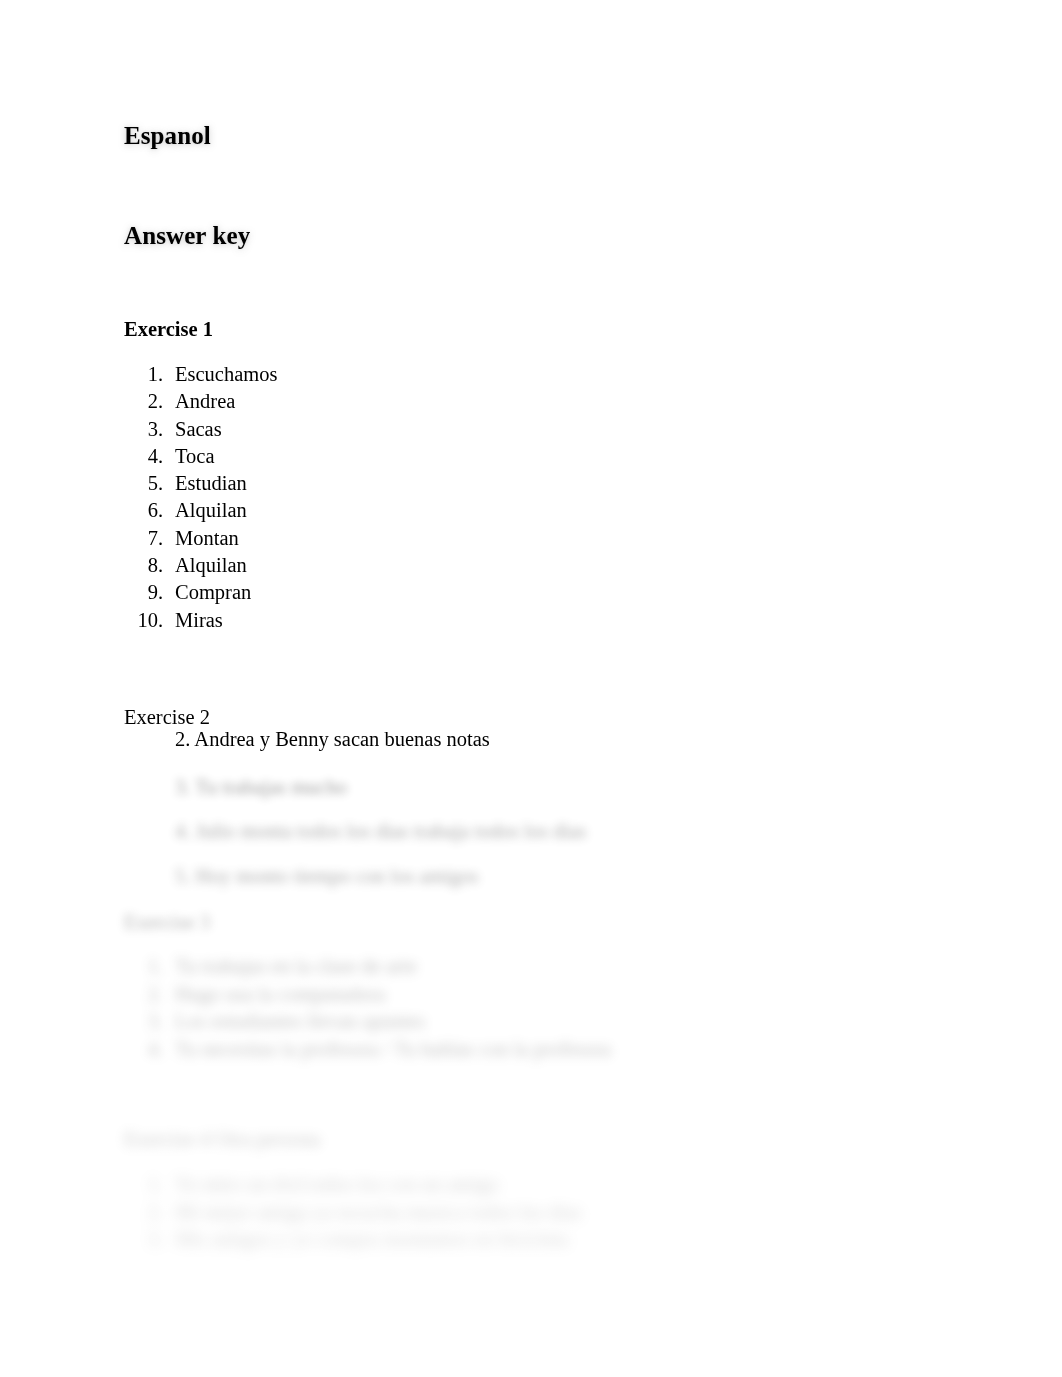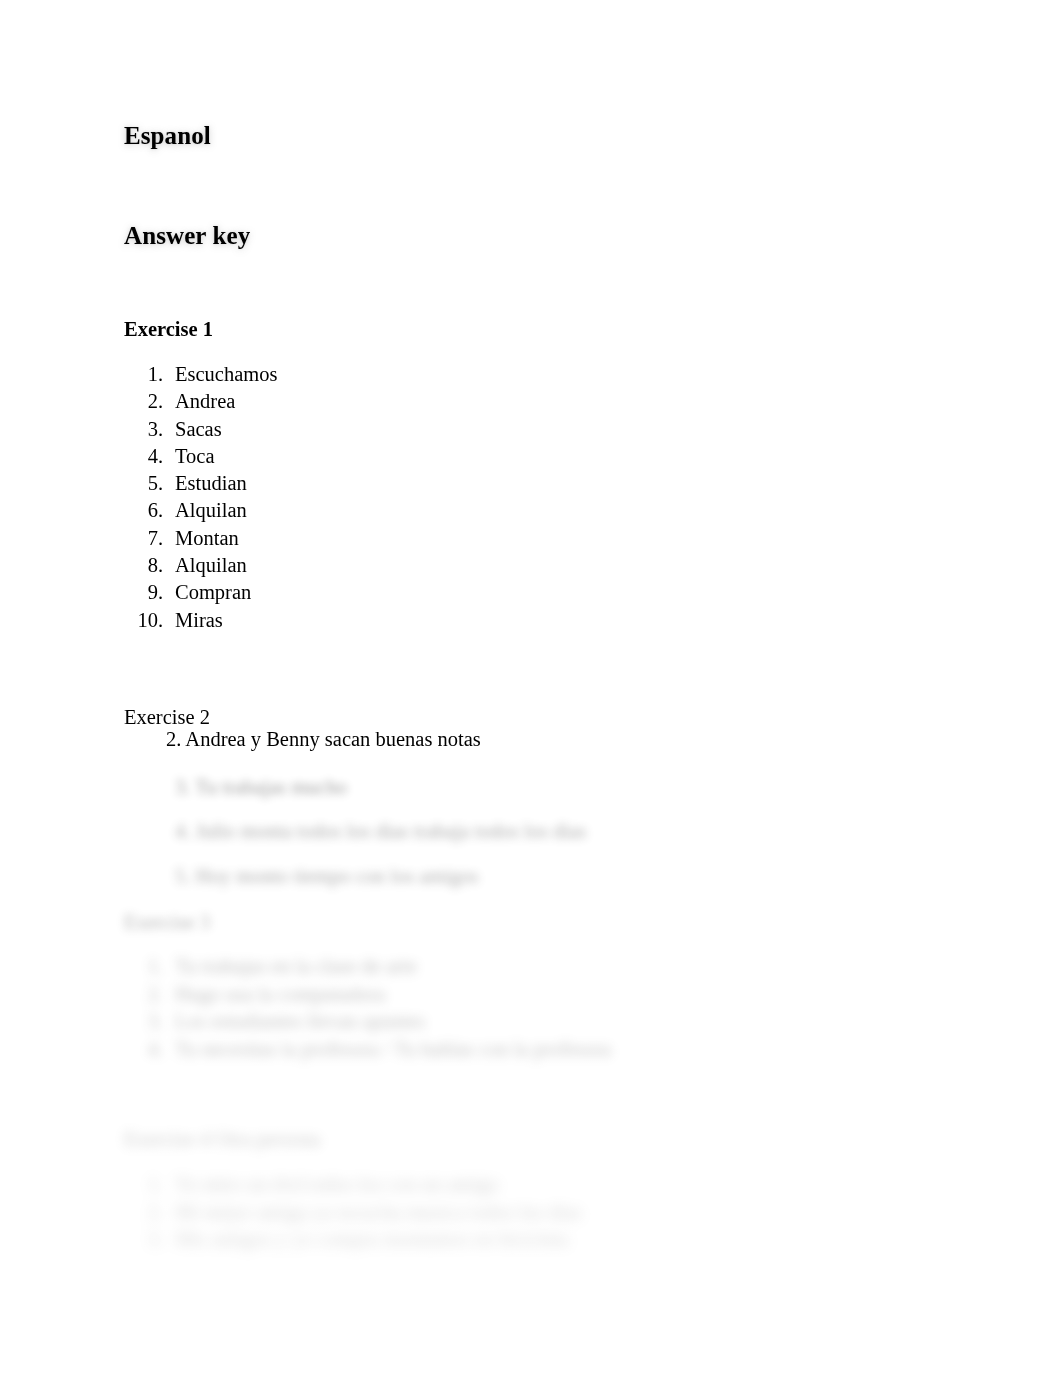--- a/index.html
+++ b/index.html
@@ -182,21 +182,21 @@
       <span class="txt">Compran</span>
     </li>
     <li>
       <span class="num">10.</span>
       <span class="txt">Miras</span>
     </li>
   </ol>
 
   <div class="section-label" style="top:704px;">Exercise 2</div>
 
-  <div class="section-label" style="top:726px; left:166px;">2. Andrea y Benny sacan buenas notas</div>
+  <div class="section-label" style="top:726px; left:175px;">2. Andrea y Benny sacan buenas notas</div>
 
   <div class="blurline b1" style="top:774px; left:175px;">3. Tu trabajas mucho</div>
 
   <div class="blurline b2" style="top:818px; left:175px;">4. Julio monta todos los dias trabaja todos los dias</div>
 
   <div class="blurline b2" style="top:863px; left:175px;">5. Hoy monto tiempo con los amigos</div>
 
   <div class="blur-head b3" style="top:909px;">Exercise 3</div>
 
   <ol class="blur-list b4" style="top:953px;">

